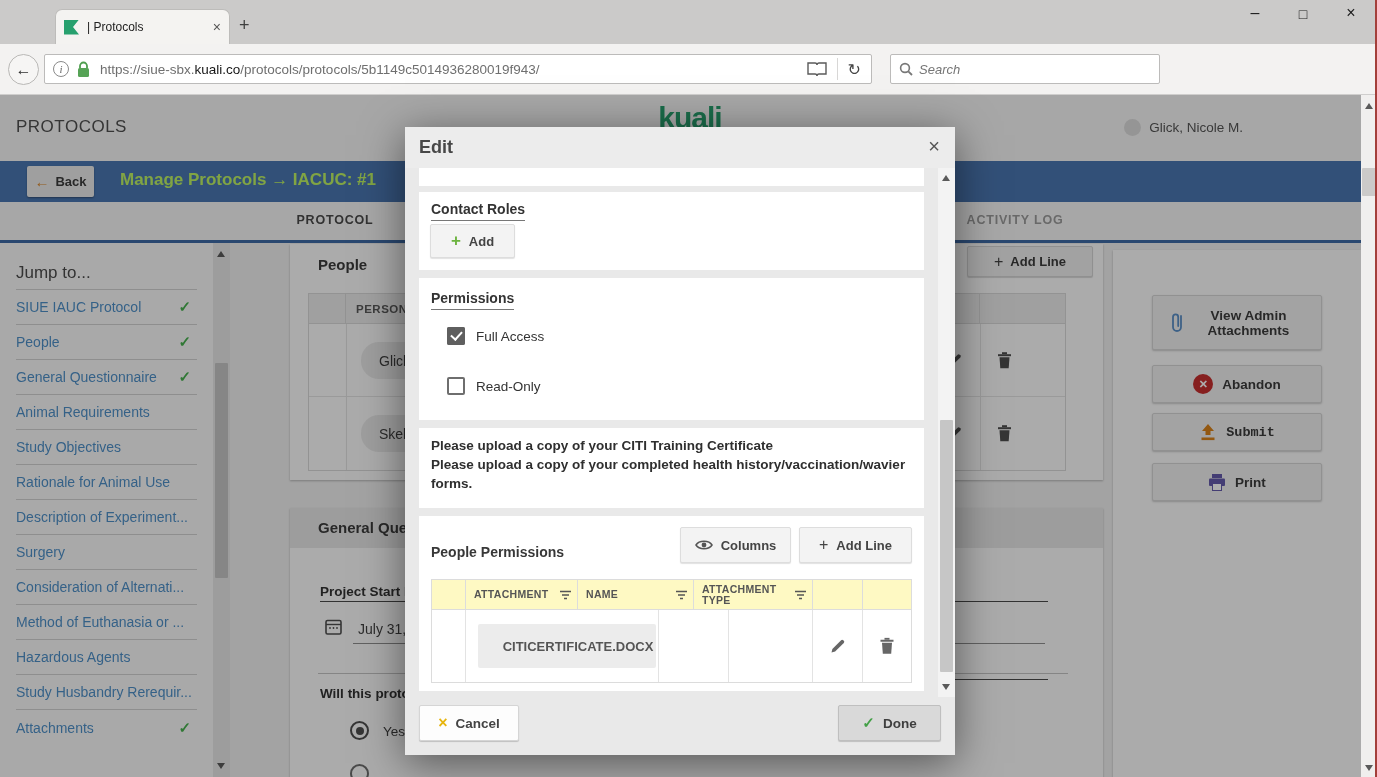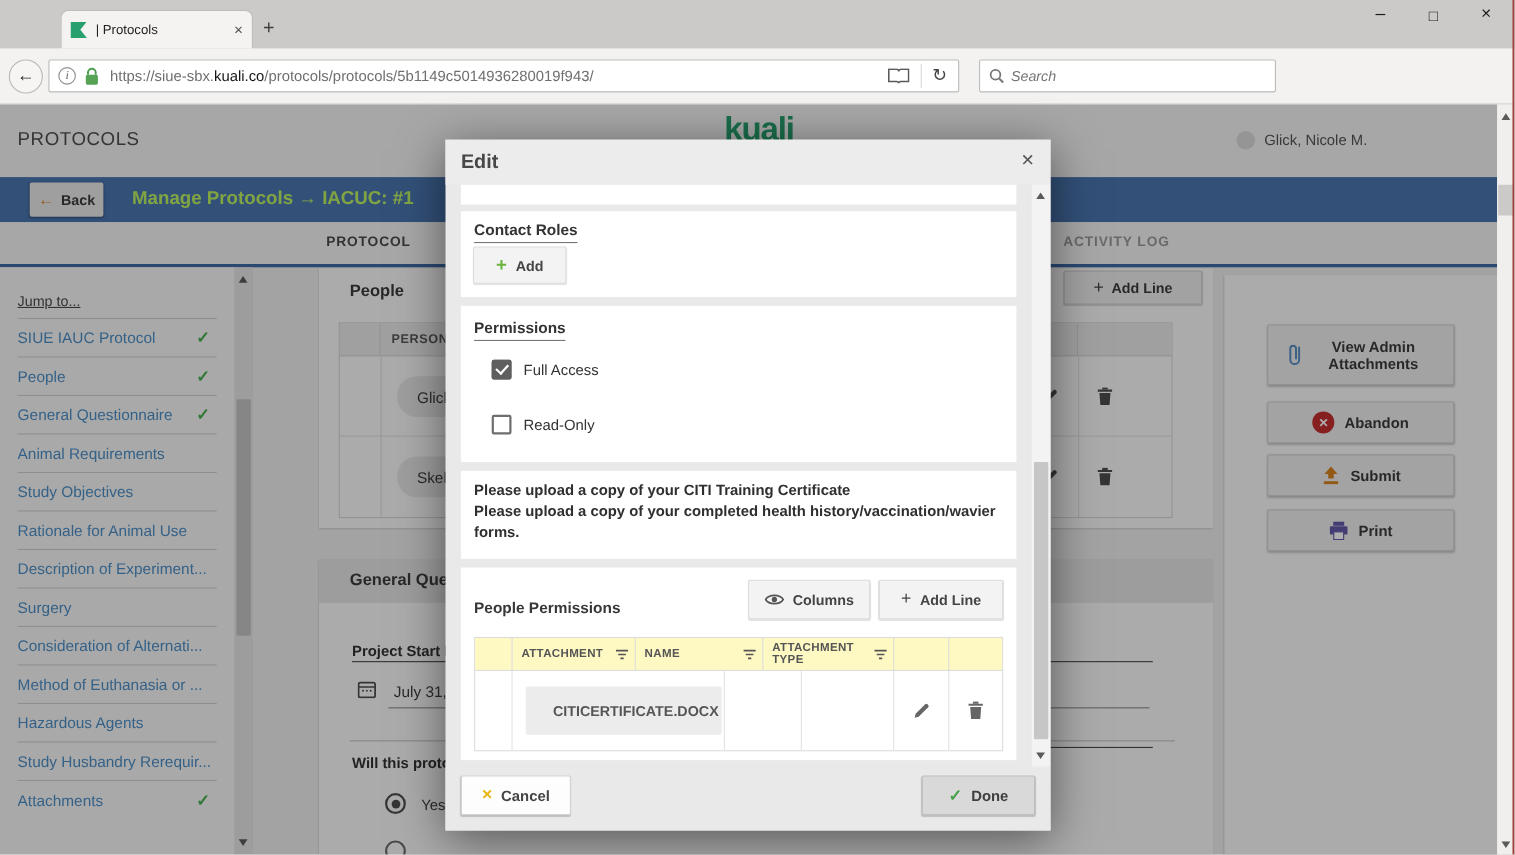--- a/index.html
+++ b/index.html
@@ -50,22 +50,22 @@
              box-shadow:0 1px 2px rgba(0,0,0,.35); display:flex; align-items:center; justify-content:center; gap:6px;
              font-size:13px; font-weight:bold; color:#3c3c3c; }
   .backbtn .arr { color:#d9862a; font-size:15px; font-weight:bold; }
   .crumb { position:absolute; left:120px; top:9px; font-size:17px; font-weight:bold; color:#bef264; white-space:nowrap; }
   .tabstrip { position:absolute; left:0; top:107px; width:100%; height:41px; background:#f7f7f7; border-bottom:3px solid #3f6ba6; }
   .apptab { position:absolute; top:11px; width:110px; text-align:center; font-size:12.5px; font-weight:bold; letter-spacing:.8px; }
 
   
   .sidebar { position:absolute; left:0; top:148px; width:213px; height:534px; background:#fafafa; }
   .nav { padding:14px 0 0 16px; }
-  .nav-jump { height:33px; display:flex; align-items:center; font-size:13px; color:#4c4c4c;
-              border-bottom:1px solid #d2d2d2; width:181px;text-decoration:underline; }
+  .nav-jump { height:33px; display:flex; align-items:center; font-size:17px; color:#4c4c4c;
+              border-bottom:1px solid #d2d2d2; width:181px; }
   .nav-row { height:35px; display:flex; align-items:center; border-bottom:1px solid #d2d2d2; width:181px; }
   .nav-label { font-size:14px; color:#4f90c8; white-space:nowrap; overflow:hidden; }
   .nav-check { margin-left:auto; padding-right:6px; color:#48b14f; font-size:15px; font-weight:bold; }
   .sb-scroll { position:absolute; left:213px; top:148px; width:17px; height:534px; background:#e8e8e8; }
   .thumb { position:absolute; background:#c6c6c6; border-radius:1px; }
   .tri-up { width:0; height:0; border-left:4px solid transparent; border-right:4px solid transparent; border-bottom:6px solid #5a5a5a; }
   .tri-down { width:0; height:0; border-left:4px solid transparent; border-right:4px solid transparent; border-top:6px solid #5a5a5a; }
 
   
   .card { position:absolute; background:#fcfcfc; box-shadow:0 1px 2px rgba(0,0,0,.25); }
@@ -353,21 +353,21 @@
           <path d="M11 5 v11 a4 4 0 0 1 -8 0 V6 a2.6 2.6 0 0 1 5.2 0 v9" fill="none" stroke="#5b8fc7" stroke-width="1.8" stroke-linecap="round"></path>
         </svg>
         <span style="width:112px;">View Admin Attachments</span>
       </div>
       <div class="action-btn" style="top:115px; height:38px;">
         <span class="redcircle">
             <span>✕</span>
           </span>
         <span>Abandon</span>
       </div>
-      <div class="action-btn" style="top:163px; height:38px;">
+      <div class="action-btn" style="top:163px; height:38px;font-family:Liberation Mono, monospace;">
         <svg width="18" height="17" viewBox="0 0 18 17">
           <path d="M9 0 L15 7 H11.5 V11 H6.5 V7 H3 Z" fill="#d9821a"></path>
             <rect x="2.5" y="13.5" width="13" height="2.6" fill="#d9821a"></rect>
         </svg>
         <span>Submit</span>
       </div>
       <div class="action-btn" style="top:213px; height:38px;">
         <svg width="18" height="17" viewBox="0 0 18 17">
           <rect x="4" y="0" width="10" height="4" fill="#655bac"></rect>
           <rect x="1" y="4.5" width="16" height="7.5" rx="1" fill="#655bac"></rect>

